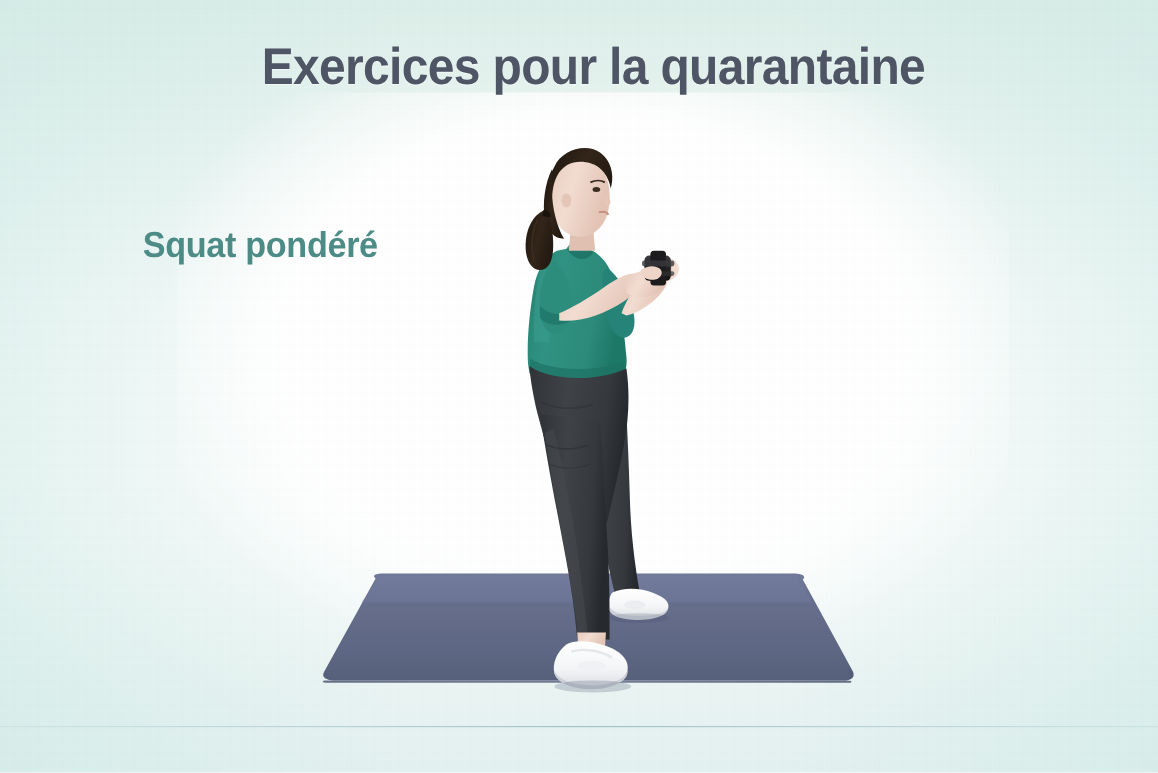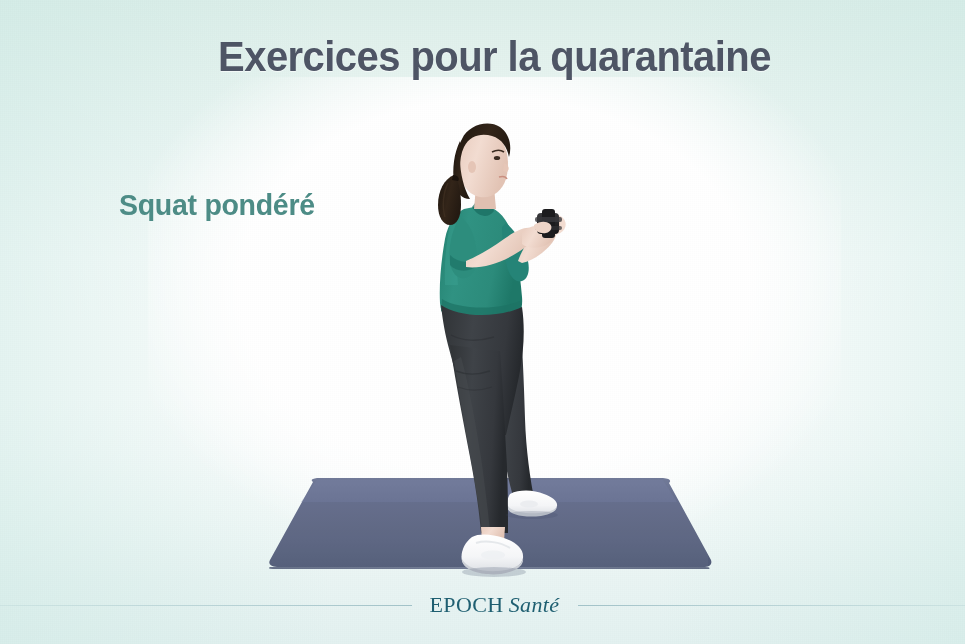--- a/index.html
+++ b/index.html
@@ -388,19 +388,16 @@
                  C 142 121 137 118 136 114 Z" fill="#eed5c8"></path>
 
         <ellipse cx="96" cy="459" rx="32" ry="5" fill="#3d4764" opacity="0.22"></ellipse>
         <ellipse cx="134" cy="402" rx="26" ry="4" fill="#3d4764" opacity="0.18"></ellipse>
       </svg>
     </div>
   </div>
 
   <div class="footer">
     <div class="footer-rule"></div>
-    <div class="footer-brand">
-      <span class="word1">EPOCH</span><span class="word2">Santé</span>
-    </div>
     <div class="footer-rule right"></div>
   </div>
 
 </div>
 
 </body></html>

